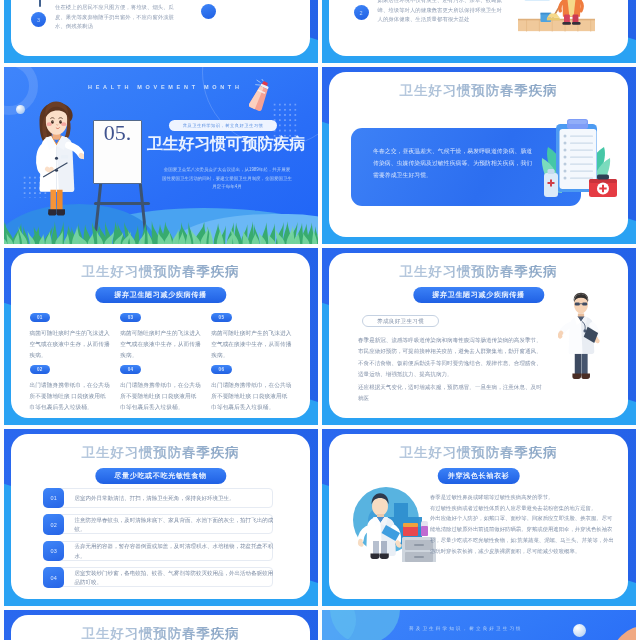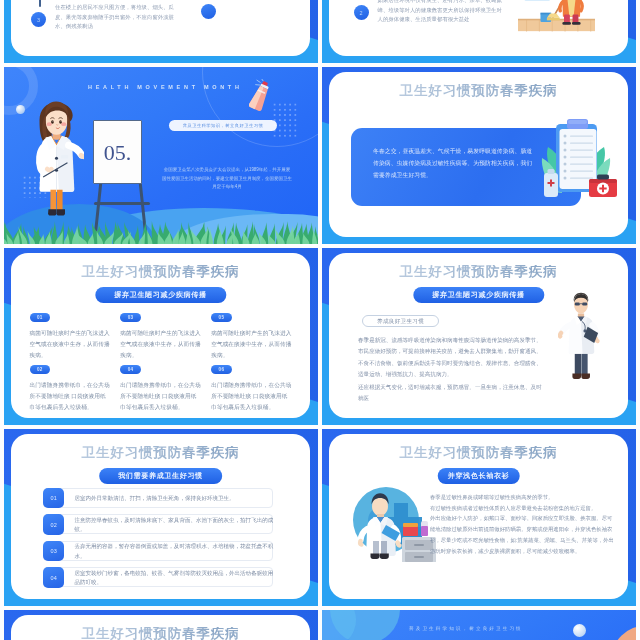--- a/index.html
+++ b/index.html
@@ -124,21 +124,21 @@
   letter-spacing:-.2px;white-space:nowrap;line-height:18px}
 .cvpara{position:absolute;left:158px;top:99px;width:130px;text-align:center;
   font-size:4.5px;line-height:8.6px;color:#b9d2f6;letter-spacing:-.02px}
 .easel{position:absolute;left:85px;top:110px;width:66px;height:56px}
 .easel-leg{position:absolute;top:0;width:3.4px;height:55px;background:#3c5370;border-radius:2px}
 .el-l{left:8px;transform:rotate(6deg)}
 .el-r{left:52px;transform:rotate(-6deg)}
 .easel-bar{position:absolute;left:5px;top:25px;width:56px;height:3px;background:#3c5370;border-radius:2px}
 .board{position:absolute;left:89px;top:53px;width:49px;height:64px;
   background:#fdfdfd;border:1.6px solid #53698a;border-radius:1px;
-  display:flex;align-items:center;justify-content:center}
+  display:flex;justify-content:center}
 .boardnum{font-family:"Liberation Serif",serif;font-size:22px;color:#41548f;
   letter-spacing:0;line-height:22px;transform:translateY(1px)}
 .doctor{position:absolute;left:25px;top:32px;width:55px;height:120px}
 .cvgrass{position:absolute;left:0;bottom:0;width:100%;height:23px}
 .cvgrass svg{width:100%;height:100%;display:block}
 </style>
 </head>
 <body>
 
 <div class="grid">
@@ -158,20 +158,21 @@
       <path d="M13 4 h7 l1 6 h-9z" fill="#e03a4c"></path>
       <rect x="11" y="9" width="13" height="4" rx="1.5" fill="#eceff6"></rect>
       <path d="M11 13 h13 l4 32 a4 4 0 0 1 -4 4 h-13 a4 4 0 0 1 -4 -4z" fill="#f7a294"></path>
       <path d="M11 13 h6 l1 36 h-7 a4 4 0 0 1 -4 -4z" fill="#fcd0bf"></path>
       <rect x="10" y="19" width="13" height="2.4" rx="1.2" fill="#f5f7fb" opacity=".8"></rect>
       <path d="M12 4 l-5 -3 M9 8 l-6 -1 M10 12 l-6 2" stroke="#9fc4f5" stroke-width="1.3" fill="none" stroke-linecap="round"></path>
     </g>
   </svg>
   <div class="cvlabel">HEALTH MOVEMENT MONTH</div>
   <div class="cvpill">普及卫生科学知识，树立良好卫生习惯</div>
+  <div class="cvttl">卫生好习惯可预防疾病</div>
   <div class="cvpara">全国爱卫会第八次委员会扩大会议提出，从1989年起，共开展爱国性爱国卫生活动的同时，要建立爱国卫生月制度，全国爱国卫生月定于每年4月</div>
   <div class="easel">
     <div class="easel-leg el-l"></div>
     <div class="easel-leg el-r"></div>
     <div class="easel-bar"></div>
   </div>
   <div class="board">
     <span class="boardnum">05.</span>
   </div>
   <svg class="doctor" viewBox="0 0 68 148">
@@ -424,21 +425,21 @@
   <div class="endsphere"></div>
   <div class="endtag">普及卫生科学知识，树立良好卫生习惯</div>
   <div class="endhand"></div>
 </div>
 
 <div class="slide r3 c0">
   <div class="bg"></div>
   <div class="bgl"></div>
   <div class="card">
     <div class="ttl">卫生好习惯预防春季疾病</div>
-    <div class="pill" style="top:34px">我们需要养成卫生好习惯</div>
+    <div class="pill" style="top:34px">尽量少吃或不吃光敏性食物</div>
     <div class="nlist">
       <div class="nrow">
         <span class="nsq">01</span>
         <span class="ntx">居室内外日常勤清洁、打扫，清除卫生死角，保持良好环境卫生。</span>
       </div>
       <div class="nrow">
         <span class="nsq">02</span>
         <span class="ntx">注意防控早春蚊虫，及时清除床底下、家具背面、水池下面的灰尘，拍打飞出的成蚊。</span>
       </div>
       <div class="nrow">

